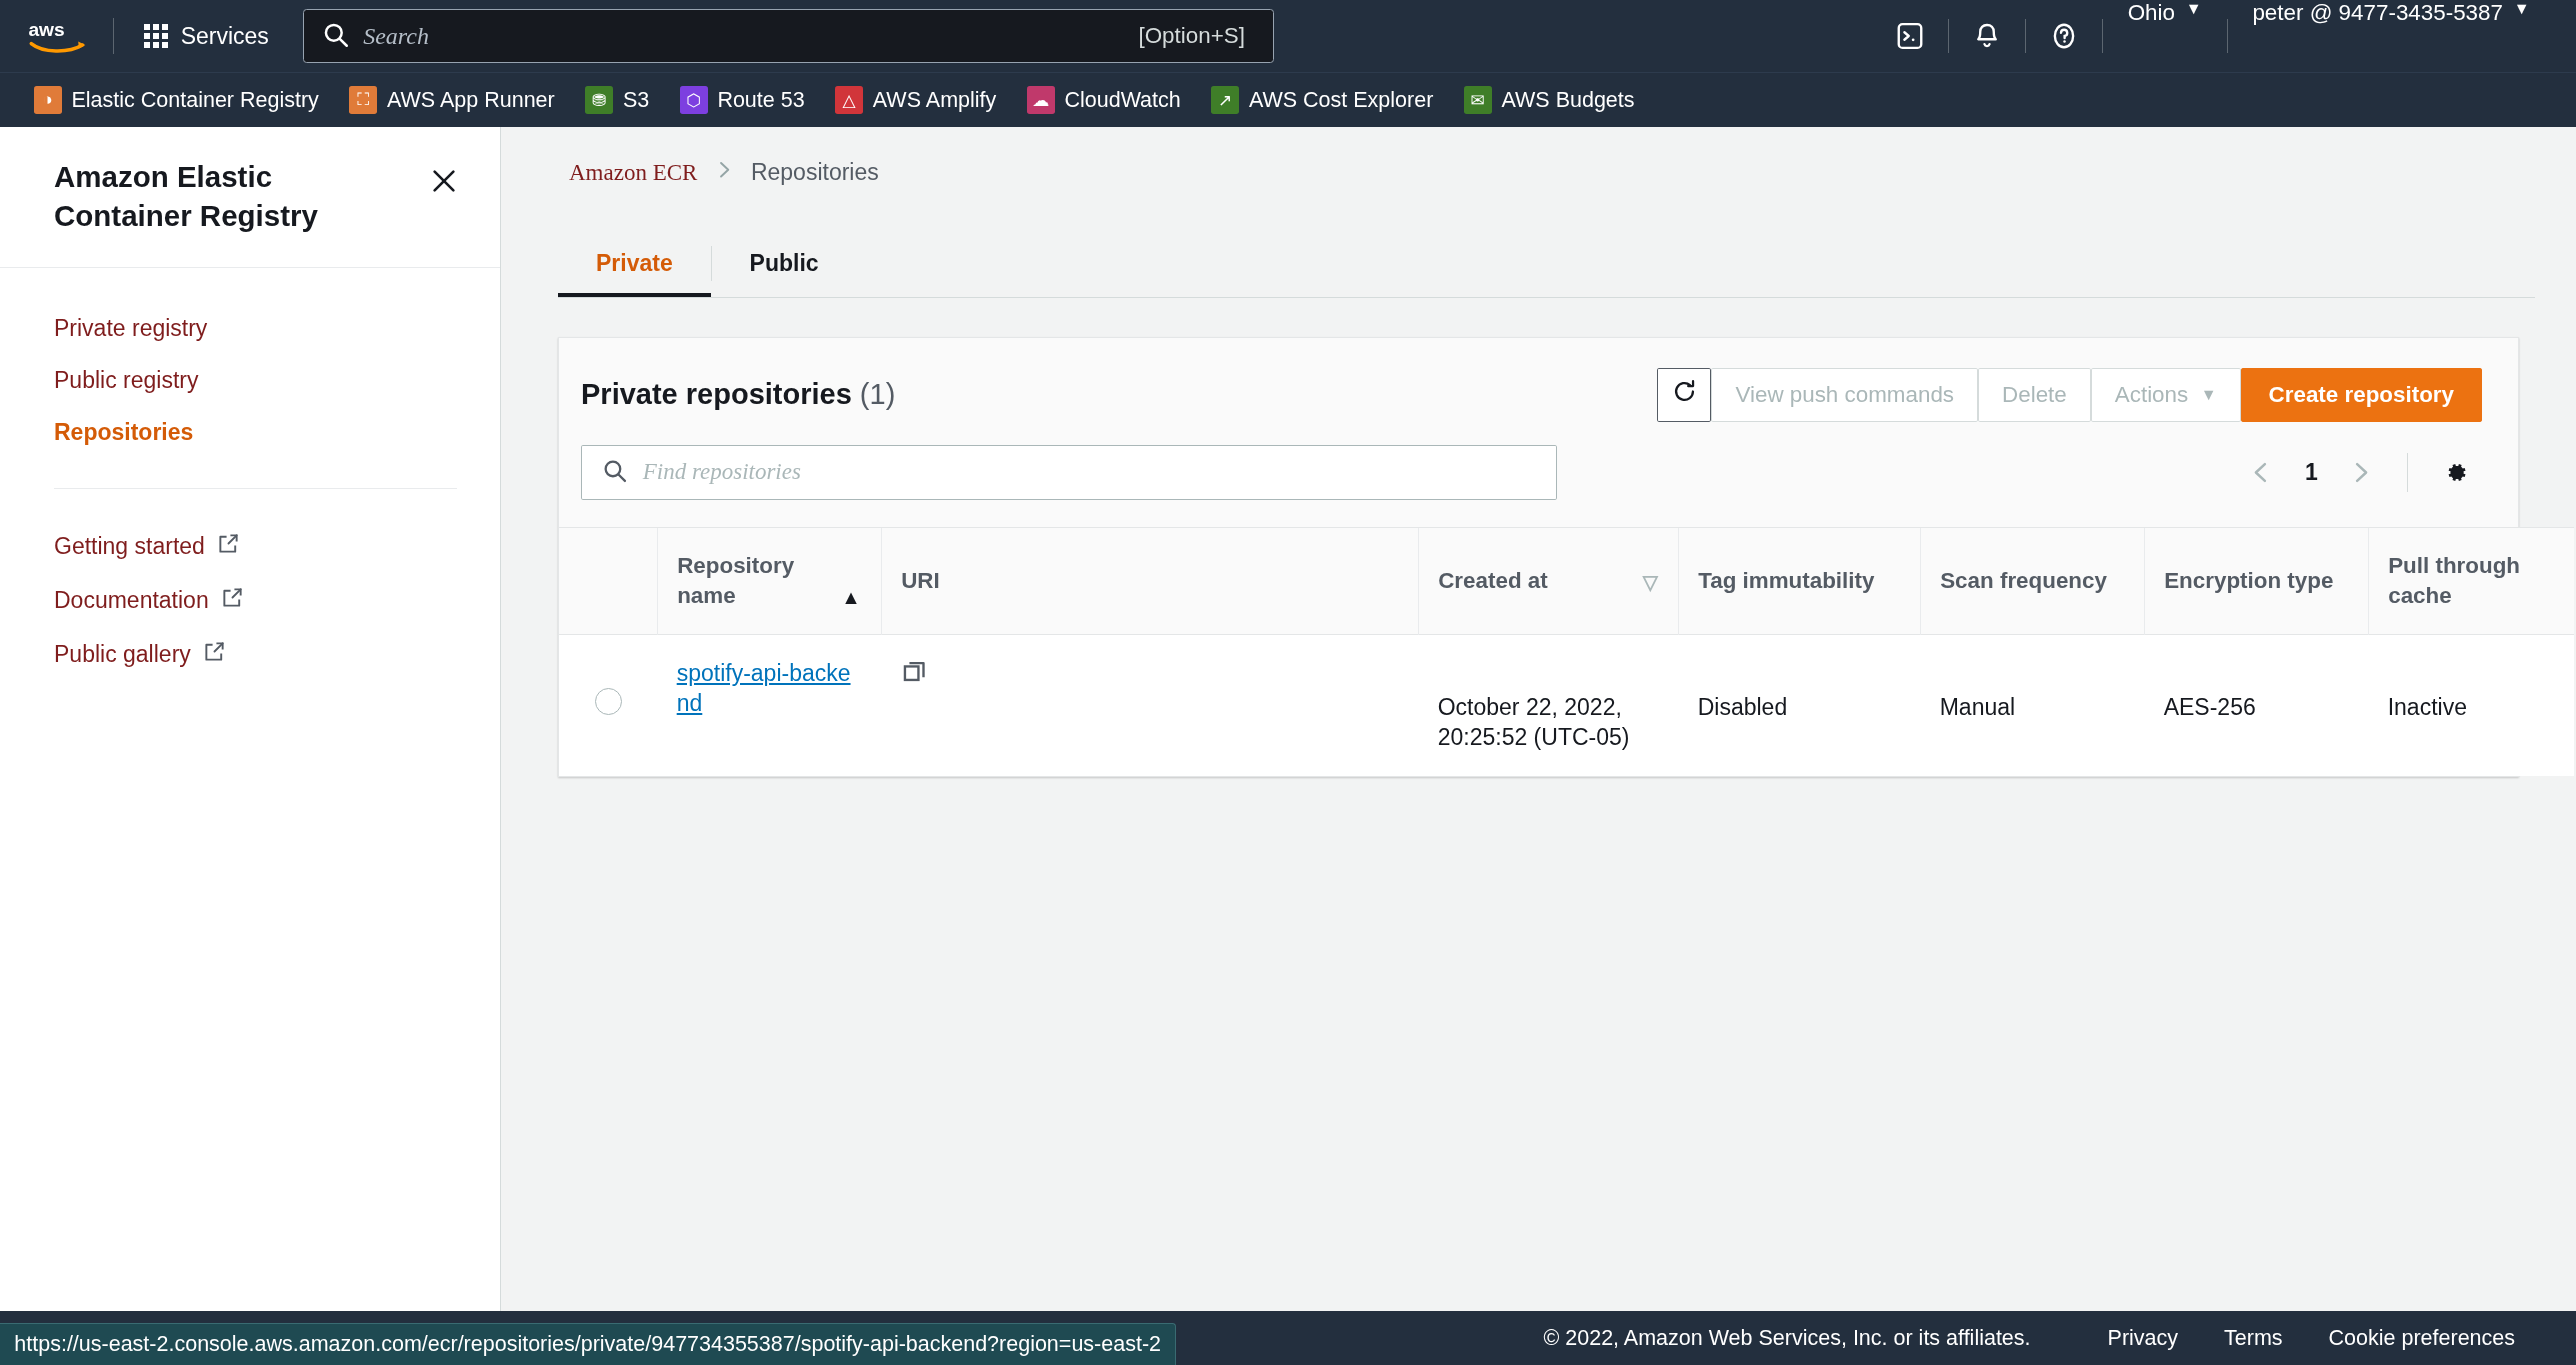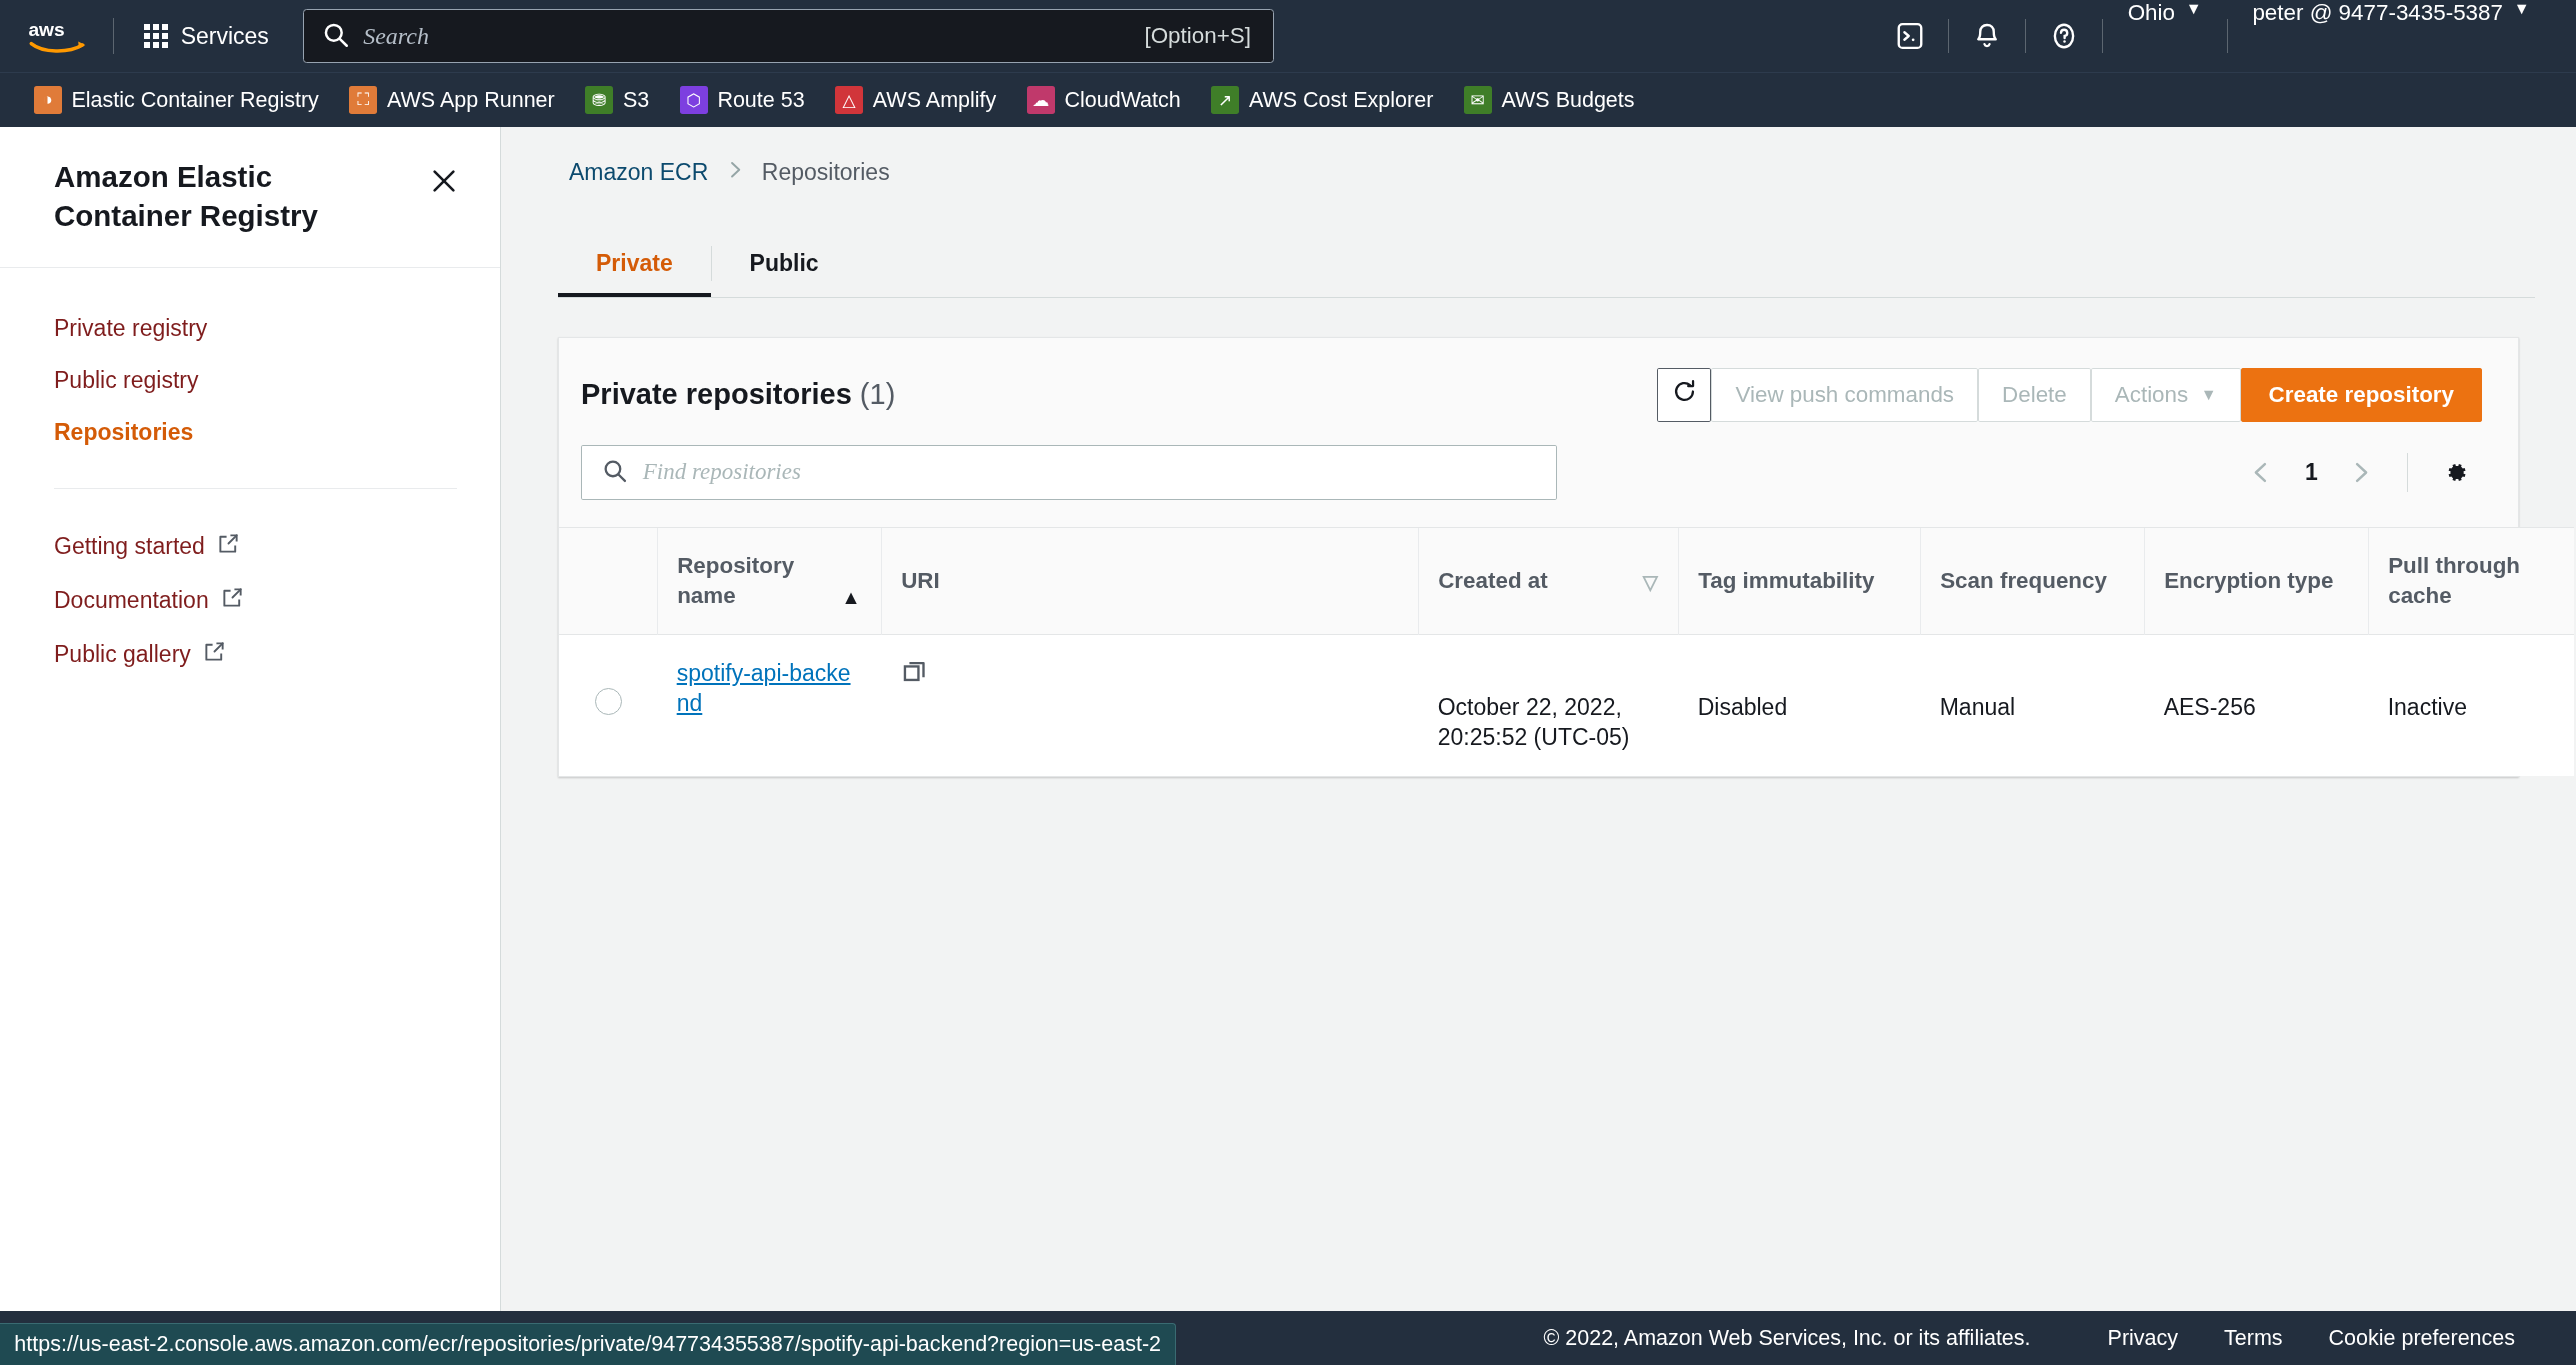--- a/index.html
+++ b/index.html
@@ -46,21 +46,21 @@
     padding: 0 18px;
     gap: 14.3px;
     position: relative;
   }
   .searchbox .sicon { flex: 0 0 auto; }
   .searchbox .sph {
     color: #b5bec8; font-size: 24px; font-style: italic;
     font-family: "Liberation Serif", serif;
   }
   .searchbox .skey {
-    position: absolute; right: 22px; color: #d5dbdb; font-size: 22.4px;
+    position: absolute; right: 28px; color: #d5dbdb; font-size: 22.4px;
   }
   .nav-right {
     margin-left: auto; display: flex; align-items: center; height: 100%;
   }
   .nav-icon-btn {
     padding: 0 23px; display: flex; align-items: center; cursor: pointer; height: 100%;
   }
   .nav-sep { width: 0.9px; height: 34px; background: #5c6670; }
   .nav-text-btn {
     padding: 0 25px; color: #fff; font-size: 22.4px; display: flex;
@@ -114,21 +114,21 @@
   .sb-item.active { color: #d45b07; font-weight: bold; }
   .sb-sep { height: 0.9px; background: #e9ebed; margin: 30px 43px 30px 54px; }
   .ext-icon { display: inline-block; }
 
   
   .main { flex: 1; background: #f2f3f3; padding: 0 0 0 0; overflow: hidden; }
   .breadcrumb {
     display: flex; align-items: center; gap: 16px;
     padding: 32px 0 0 68px; font-size: 23px;
   }
-  .bc-link { color: #0c4a6e; cursor: pointer; }
+  .bc-link { color: #7f1d1d; cursor: pointer; font-family: Liberation Serif, serif; }
   .bc-chev { color: #95a5a6; font-size: 23px; }
   .bc-cur { color: #545b64; }
 
   .tabs {
     margin: 43px 0 0 57px; display: flex; align-items: stretch;
     border-bottom: 0.9px solid #d5dbdb; width: calc(100% - 98px);
     height: 68px;
   }
   .tab {
     padding: 0 38px; font-size: 23px; font-weight: bold; color: #16191f;

